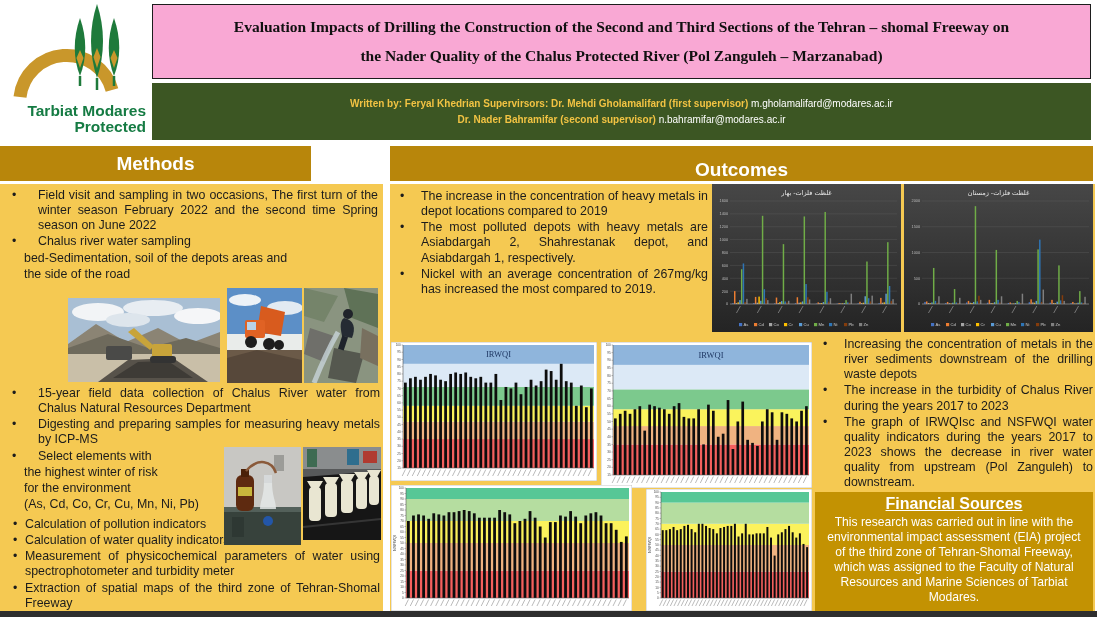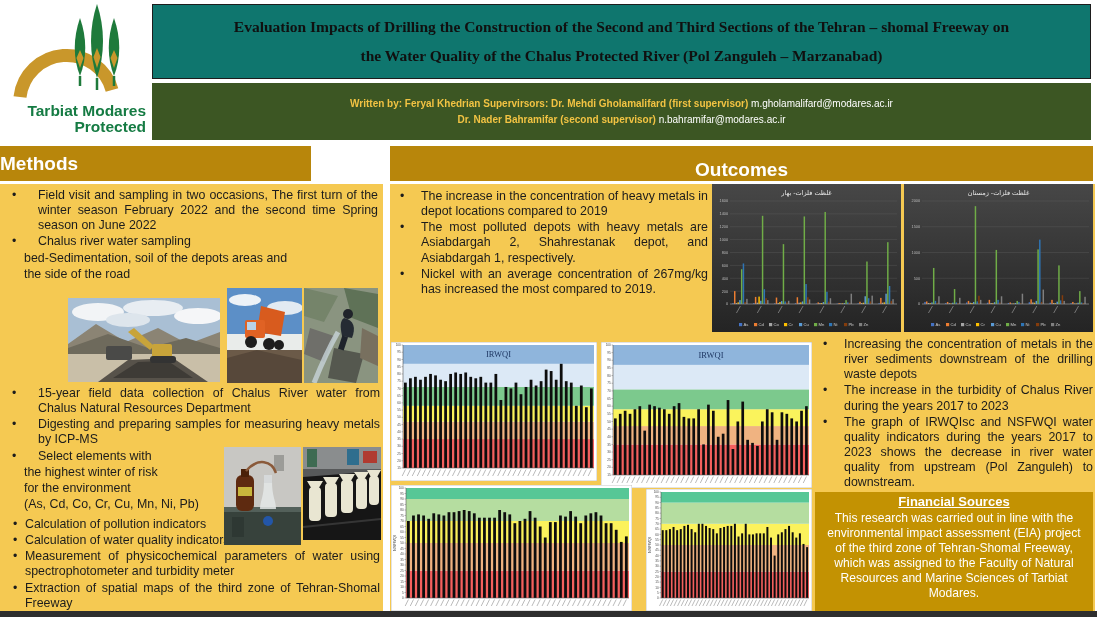--- a/index.html
+++ b/index.html
@@ -4,50 +4,50 @@
 <style>
   html,body{margin:0;padding:0;background:#fff;}
   .poster{position:relative;width:1097px;height:617px;background:#ffffff;
           font-family:"Liberation Sans",sans-serif;overflow:hidden;border-right:1px solid #bbb;}
   .abs{position:absolute;}
 
   
   .logo-box{left:0;top:0;width:150px;height:141px;background:#fff;}
   .logo-text{position:absolute;left:0;top:103px;width:146px;text-align:right;
              color:#157B43;font-weight:bold;font-size:15.5px;line-height:1.02;padding-right:4px;}
-  .title-box{left:152px;top:4px;width:939px;height:75px;background:#0f766e;border:1.5px solid #1d1d1d;
+  .title-box{left:152px;top:4px;width:939px;height:75px;background:#f9a8d4;border:1.5px solid #1d1d1d;
              display:flex;flex-direction:column;justify-content:space-evenly;align-items:center;
              text-align:center;font-family:"Liberation Serif",serif;font-weight:bold;
              font-size:15.5px;color:#101010;padding:3px 12px;box-sizing:border-box;}
   .byline-box{left:152px;top:83px;width:939px;height:57px;background:#3C5623;
               display:flex;flex-direction:column;justify-content:center;align-items:center;
               font-size:10px;font-weight:600;line-height:1.55;text-align:center;}
   .gold-t{color:#F2C343;} .wht-t{color:#ffffff;font-weight:500;}
 
   
   .methods-body{left:0;top:184px;width:383px;height:427px;background:#F5C952;}
   .methods-header{left:0;top:146px;width:311px;height:35px;background:#B8860B;color:#fff;
-                  font-weight:bold;font-size:19px;display:flex;align-items:center;justify-content:flex-start;}
+                  font-weight:bold;font-size:19px;display:flex;align-items:center;justify-content:center;}
   .outcomes-body{left:390px;top:184px;width:705px;height:427px;background:#F5C952;}
   .outcomes-header{left:390px;top:146px;width:703px;height:35px;background:#B8860B;color:#fff;
                    font-weight:bold;font-size:19px;display:flex;align-items:flex-end;justify-content:center;}
 
   
   .list{font-size:12.4px;line-height:1.22;color:#1c1c1c;}
   .b-row{display:flex;margin:0 0 1px 0;}
   .b-dot{flex:0 0 30px;padding-left:4px;box-sizing:border-box;}
   .small-ind .b-dot{flex:0 0 15px;padding-left:3px;}
   .out-ind .b-dot{flex:0 0 26px;padding-left:5px;box-sizing:border-box;}
   .b-text{flex:1;text-align:justify;}
   .nobullet{display:block;margin:0 0 1px 16px;}
 
   
   .financial-box{left:815px;top:492px;width:278px;height:119px;background:#C39202;color:#fff;
                  text-align:center;font-size:12.1px;line-height:1.24;padding:1px 6px;box-sizing:border-box;}
-  .fin-title{font-size:13px;font-weight:bold;text-decoration:underline;margin:1px 0 1px 0;}
+  .fin-title{font-size:16px;font-weight:bold;text-decoration:underline;margin:1px 0 1px 0;}
 
   .bottom-strip{left:0;top:611px;width:1097px;height:6px;background:#2E2E2E;}
   svg{display:block;}
   .chart{background:#fff;}
 </style>
 </head>
 <body>
 
 <div class="poster">
 
@@ -67,21 +67,21 @@
       </g>
     </svg>
     <div class="logo-text">
       <div>Tarbiat Modares</div>
       <div>Protected</div>
     </div>
   </div>
 
   <div class="abs title-box">
     <div>Evaluation Impacts of Drilling the Construction of the Second and Third Sections of the Tehran – shomal Freeway on</div>
-    <div>the Water Quality of the Chalus Protected River (Pol Zanguleh – Marzanabad)</div>
+    <div>the Nader Quality of the Chalus Protected River (Pol Zanguleh – Marzanabad)</div>
   </div>
 
   <div class="abs byline-box">
     <div>
       <span class="gold-t">Written by: Feryal Khedrian  Supervirsors: Dr. Mehdi Gholamalifard (first supervisor)</span>
       <span class="wht-t">m.gholamalifard@modares.ac.ir</span>
     </div>
     <div>
       <span class="gold-t">Dr. Nader Bahramifar (second supervisor)</span>
       <span class="wht-t">n.bahramifar@modares.ac.ir</span>

